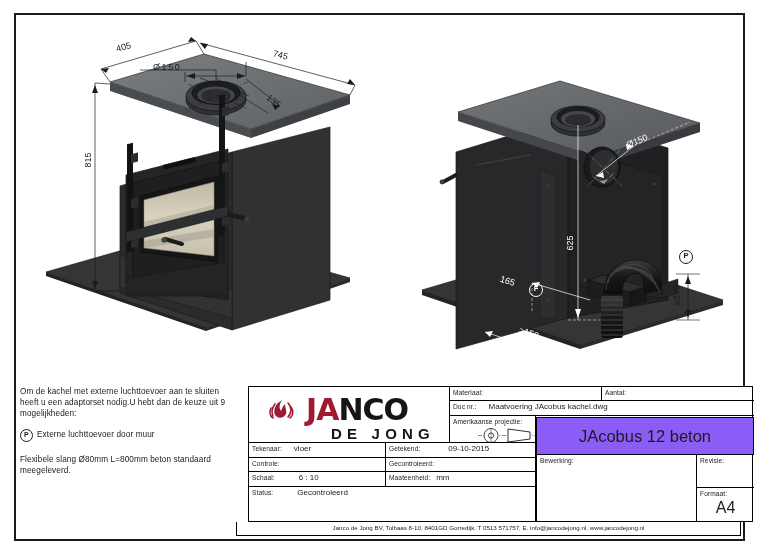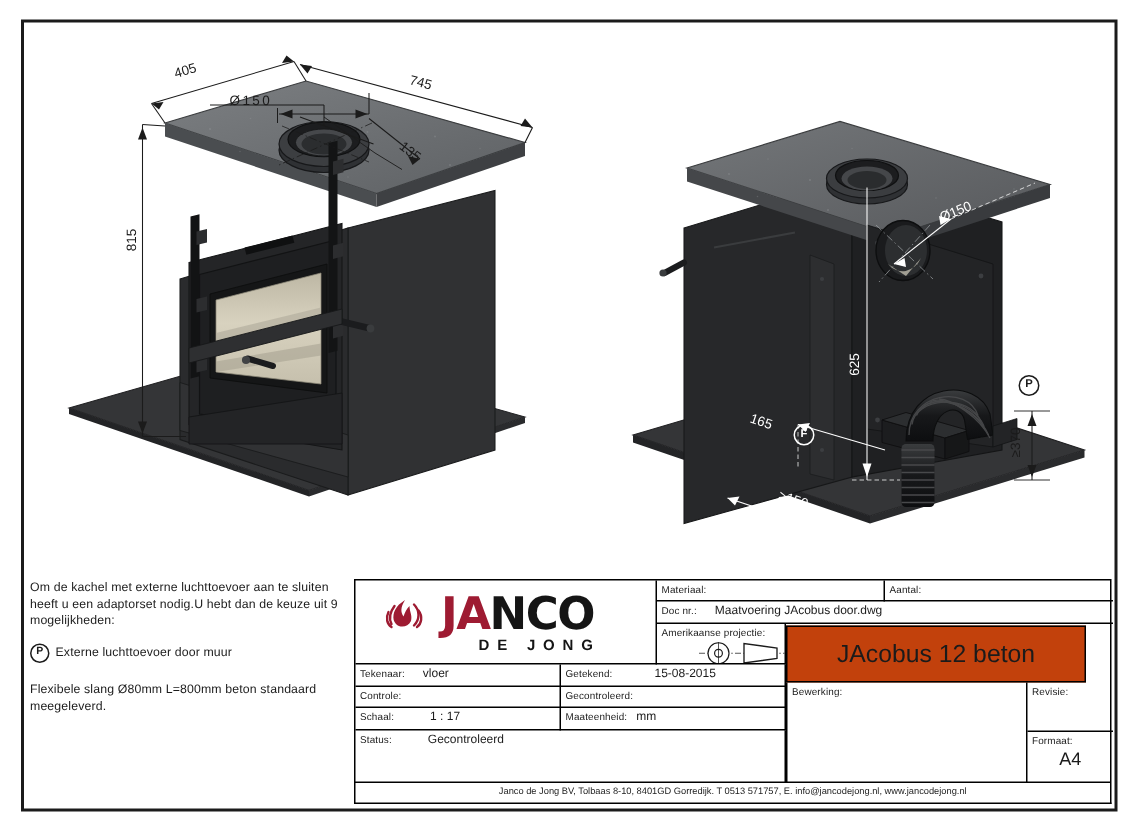--- a/index.html
+++ b/index.html
@@ -67,21 +67,21 @@
   }
   #notes .of {
     margin-left: 24px;
     margin-bottom: 7px;
   }
   #notes .tail { margin-top: 12px; }
 
   
   #titleblock {
     position: absolute;
-    left: 236px;
+    left: 248px;
     top: 386px;
     width: 505px;
     height: 136px;
     border: 1.6px solid #000;
     box-sizing: border-box;
     background: #fff;
     font-size: 7.2px;
     color: #1b1b1b;
   }
   .tb-cell {
@@ -124,49 +124,49 @@
     font-weight: 700;
     letter-spacing: -1px;
     line-height: 30px;
     font-family: "DejaVu Sans", sans-serif;
   }
   .logo-ja { color: #9e1b32; }
   .logo-nco { color: #151515; }
   .logo-sub {
     position: absolute;
     left: 66px; top: 32px;
-    font-size: 10px;
+    font-size: 15px;
     letter-spacing: 5.2px;
     font-weight: 700;
     color: #151515;
   }
   #flame { position: absolute; left: 2px; top: 4px; }
 
   
   #proj-sym { position: absolute; left: 28px; top: 12px; }
 
   
   #artnr-cell {
     position: absolute;
     left: 287px; top: 30px;
-    width: 200px; height: 38px;
+    width: 218px; height: 38px;
     border: 1.6px solid #000;
     box-sizing: border-box;
-    background: #c2410c;
+    background: #8b5cf6;
   }
   #artnr-val {
     position: absolute;
     left: 0; right: 0; top: 9px;
     text-align: center;
     font-size: 16.5px;
     color: #1b1b1b;
     font-family: "Liberation Sans", sans-serif;
   }
   #formaat-val {
-    font-size: 12px;
+    font-size: 16px;
     text-align: center;
     display: block;
     margin-top: 1px;
   }
   
   #footer {
     position: absolute;
     left: 236px;
     top: 522px;
     width: 505px;
@@ -523,21 +523,21 @@
       <span class="tb-val"></span>
     </div>
 
     <div class="tb-cell noborder-r" style="left:353px; top:0; width:152px; height:14px;">
       <span class="tb-label">Aantal:</span>
       <span class="tb-val"></span>
     </div>
 
     <div class="tb-cell noborder-r" style="left:201px; top:14px; width:304px; height:15px;">
       <span class="tb-label">Doc nr.:</span>
-      <span class="tb-val">Maatvoering JAcobus door.dwg</span>
+      <span class="tb-val">Maatvoering JAcobus kachel.dwg</span>
     </div>
 
     <div class="tb-cell" style="left:201px; top:29px; width:86px; height:27px;">
       <span class="tb-label">Amerikaanse projectie:</span>
       <svg id="proj-sym" width="58" height="15" viewBox="0 0 58 15">
         <line x1="0" y1="7.5" x2="58" y2="7.5" stroke="#1b1b1b" stroke-width="0.5" stroke-dasharray="4,1.5,1,1.5"></line>
         <circle cx="13" cy="7.5" r="7" fill="#fff" stroke="#1b1b1b" stroke-width="0.8"></circle>
         <circle cx="13" cy="7.5" r="2.6" fill="#fff" stroke="#1b1b1b" stroke-width="0.8"></circle>
         <line x1="13" y1="0" x2="13" y2="15" stroke="#1b1b1b" stroke-width="0.5"></line>
         <polygon points="30,1 30,14 52,11 52,4" fill="#fff" stroke="#1b1b1b" stroke-width="0.9"></polygon>
@@ -551,36 +551,36 @@
       <div id="artnr-val">JAcobus 12 beton</div>
     </div>
 
     <div class="tb-cell" style="left:0; top:56px; width:137px; height:15px;">
       <span class="tb-label">Tekenaar:</span>
       <span class="tb-val">vloer</span>
     </div>
 
     <div class="tb-cell" style="left:137px; top:56px; width:150px; height:15px;">
       <span class="tb-label">Getekend:</span>
-      <span class="tb-val" style="margin-left:26px;">15-08-2015</span>
+      <span class="tb-val" style="margin-left:26px;">09-10-2015</span>
     </div>
 
     <div class="tb-cell" style="left:0; top:71px; width:137px; height:14px;">
       <span class="tb-label">Controle:</span>
       <span class="tb-val"></span>
     </div>
 
     <div class="tb-cell" style="left:137px; top:71px; width:150px; height:14px;">
       <span class="tb-label">Gecontroleerd:</span>
       <span class="tb-val"></span>
     </div>
 
     <div class="tb-cell" style="left:0; top:85px; width:137px; height:15px;">
       <span class="tb-label">Schaal:</span>
-      <span class="tb-val" style="margin-left:22px;">1 : 17</span>
+      <span class="tb-val" style="margin-left:22px;">6 : 10</span>
     </div>
 
     <div class="tb-cell" style="left:137px; top:85px; width:150px; height:15px;">
       <span class="tb-label">Maateenheid:</span>
       <span class="tb-val" style="margin-left:4px;">mm</span>
     </div>
 
     <div class="tb-cell noborder-b" style="left:0; top:100px; width:287px; height:36px;">
       <span class="tb-label">Status:</span>
       <span class="tb-val" style="margin-left:22px;">Gecontroleerd</span>

